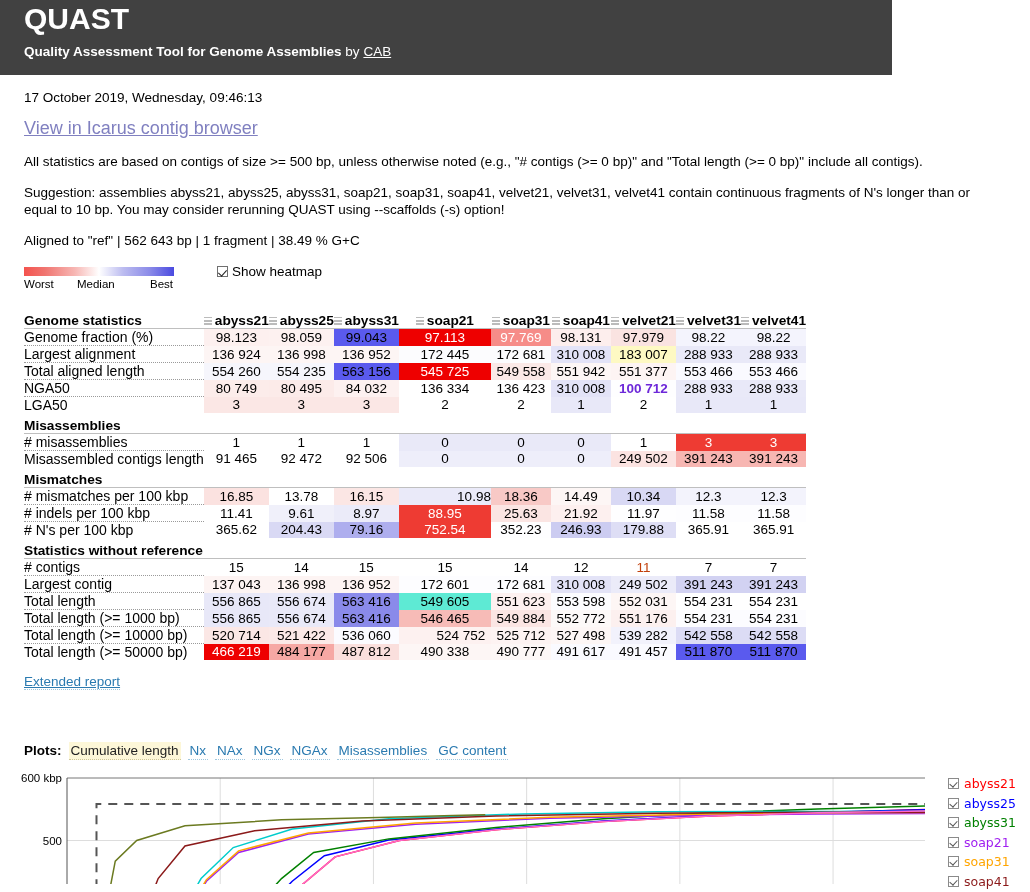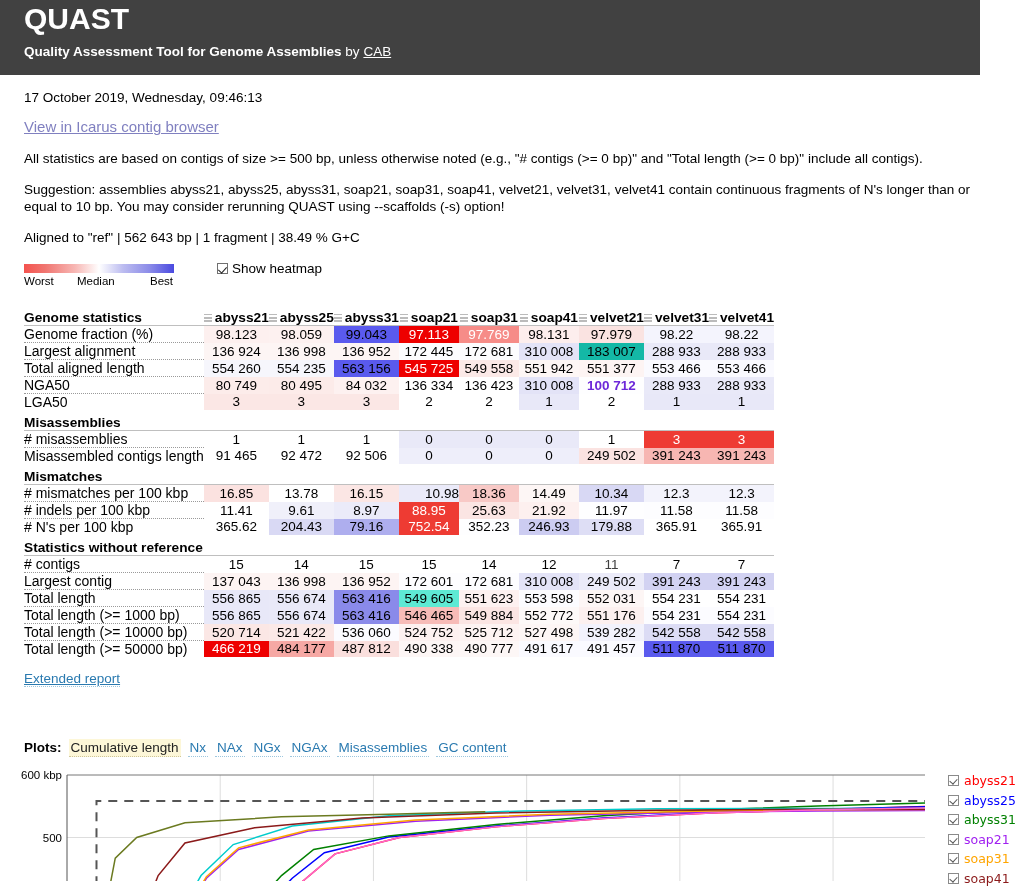--- a/index.html
+++ b/index.html
@@ -7,21 +7,21 @@
     background: #ffffff;
     width: 1030px; height: 892px;
     overflow: hidden;
     font-family: "Liberation Sans", sans-serif;
     color: #000;
   }
   #page { position: relative; width: 1030px; height: 892px; }
 
   
   .header-bar {
-    width: 980px; height: 75px;
+    width: 892px; height: 75px;
     background: #414141;
     padding: 0;
     position: relative;
   }
   .header-title {
     position: absolute; left: 24px; top: 2px;
     font-size: 30px; font-weight: bold; color: #ffffff;
     letter-spacing: 0px;
   }
   .header-sub {
@@ -32,21 +32,21 @@
   .header-sub a.cab {
     color: #ffffff; font-weight: normal;
     text-decoration: underline;
   }
 
   
   .intro { padding: 0 24px; }
   .date-line { font-size: 13.5px; margin-top: 15px; }
   .icarus-link {
     display: inline-block; margin-top: 13px;
-    font-size: 15px; color: #8080c0; text-decoration: underline;
+    font-size: 18px; color: #8080c0; text-decoration: underline;
     cursor: pointer;
   }
   .para {
     font-size: 13.5px; margin-top: 14px; line-height: 17px;
     max-width: 985px;
   }
 
   
   .heatmap-row {
     position: relative; margin-top: 18px; height: 34px;
@@ -240,21 +240,21 @@
             <td class="val" style="background: rgb(244, 244, 253); color: rgb(0, 0, 0);">98.22</td>
           </tr>
           <tr>
             <td class="metric">Largest alignment</td>
             <td class="val" style="background: rgb(253, 245, 244); color: rgb(0, 0, 0);">136 924</td>
             <td class="val" style="background: rgb(253, 245, 244); color: rgb(0, 0, 0);">136 998</td>
             <td class="val" style="background: rgb(253, 245, 244); color: rgb(0, 0, 0);">136 952</td>
             <td class="val" style="background: rgb(252, 252, 254); color: rgb(0, 0, 0);">172 445</td>
             <td class="val" style="background: rgb(252, 252, 254); color: rgb(0, 0, 0);">172 681</td>
             <td class="val" style="background: rgb(227, 227, 247); color: rgb(0, 0, 0);">310 008</td>
-            <td class="val" style="background: #14b8a6; color: rgb(0, 0, 0);">183 007</td>
+            <td class="val" style="background: #fef9c3; color: rgb(0, 0, 0);">183 007</td>
             <td class="val" style="background: rgb(233, 233, 248); color: rgb(0, 0, 0);">288 933</td>
             <td class="val" style="background: rgb(233, 233, 248); color: rgb(0, 0, 0);">288 933</td>
           </tr>
           <tr>
             <td class="metric">Total aligned length</td>
             <td class="val" style="background: rgb(246, 246, 252); color: rgb(0, 0, 0);">554 260</td>
             <td class="val" style="background: rgb(246, 246, 252); color: rgb(0, 0, 0);">554 235</td>
             <td class="val" style="background: rgb(90, 90, 238); color: rgb(0, 0, 0);">563 156</td>
             <td class="val" style="background: rgb(238, 0, 0); color: rgb(255, 255, 255);">545 725</td>
             <td class="val" style="background: rgb(251, 233, 231); color: rgb(0, 0, 0);">549 558</td>
@@ -393,21 +393,21 @@
             <th class="col-head" style="border-bottom: 1px solid rgb(191, 191, 191);">&nbsp;</th>
           </tr>
           <tr>
             <td class="metric"># contigs</td>
             <td class="val" style="background: rgb(255, 255, 255); color: rgb(0, 0, 0);">15</td>
             <td class="val" style="background: rgb(255, 255, 255); color: rgb(0, 0, 0);">14</td>
             <td class="val" style="background: rgb(255, 255, 255); color: rgb(0, 0, 0);">15</td>
             <td class="val" style="background: rgb(255, 255, 255); color: rgb(0, 0, 0);">15</td>
             <td class="val" style="background: rgb(255, 255, 255); color: rgb(0, 0, 0);">14</td>
             <td class="val" style="background: rgb(255, 255, 255); color: rgb(0, 0, 0);">12</td>
-            <td class="val" style="background: rgb(255, 255, 255); color: #404040; margin-top: 36px;">11</td>
+            <td class="val" style="background: rgb(255, 255, 255); color: #c2410c; margin-top: 36px;">11</td>
             <td class="val" style="background: rgb(255, 255, 255); color: rgb(0, 0, 0);">7</td>
             <td class="val" style="background: rgb(255, 255, 255); color: rgb(0, 0, 0);">7</td>
           </tr>
           <tr>
             <td class="metric">Largest contig</td>
             <td class="val" style="background: rgb(253, 244, 243); color: rgb(0, 0, 0);">137 043</td>
             <td class="val" style="background: rgb(253, 244, 243); color: rgb(0, 0, 0);">136 998</td>
             <td class="val" style="background: rgb(253, 244, 243); color: rgb(0, 0, 0);">136 952</td>
             <td class="val" style="background: rgb(253, 253, 255); color: rgb(0, 0, 0);">172 601</td>
             <td class="val" style="background: rgb(253, 253, 255); color: rgb(0, 0, 0);">172 681</td>
@@ -438,21 +438,21 @@
             <td class="val" style="background: rgb(253, 249, 248); color: rgb(0, 0, 0);">552 772</td>
             <td class="val" style="background: rgb(252, 240, 239); color: rgb(0, 0, 0);">551 176</td>
             <td class="val" style="background: rgb(252, 252, 255); color: rgb(0, 0, 0);">554 231</td>
             <td class="val" style="background: rgb(252, 252, 255); color: rgb(0, 0, 0);">554 231</td>
           </tr>
           <tr>
             <td class="metric">Total length (&gt;= 10000 bp)</td>
             <td class="val" style="background: rgb(251, 231, 229); color: rgb(0, 0, 0);">520 714</td>
             <td class="val" style="background: rgb(251, 233, 231); color: rgb(0, 0, 0);">521 422</td>
             <td class="val" style="background: rgb(251, 251, 255); color: rgb(0, 0, 0);">536 060</td>
-            <td class="val" style="background: rgb(253, 241, 240); color: rgb(0, 0, 0);">524 752</td>
+            <td class="val" style="background: rgb(253, 241, 240); color: rgb(0, 0, 0); padding-left: 32px;">524 752</td>
             <td class="val" style="background: rgb(253, 243, 242); color: rgb(0, 0, 0);">525 712</td>
             <td class="val" style="background: rgb(253, 246, 245); color: rgb(0, 0, 0);">527 498</td>
             <td class="val" style="background: rgb(242, 242, 252); color: rgb(0, 0, 0);">539 282</td>
             <td class="val" style="background: rgb(220, 220, 245); color: rgb(0, 0, 0);">542 558</td>
             <td class="val" style="background: rgb(220, 220, 245); color: rgb(0, 0, 0);">542 558</td>
           </tr>
           <tr>
             <td class="metric nodot">Total length (&gt;= 50000 bp)</td>
             <td class="val" style="background: rgb(238, 0, 0); color: rgb(255, 255, 255);">466 219</td>
             <td class="val" style="background: rgb(246, 168, 164); color: rgb(0, 0, 0);">484 177</td>

